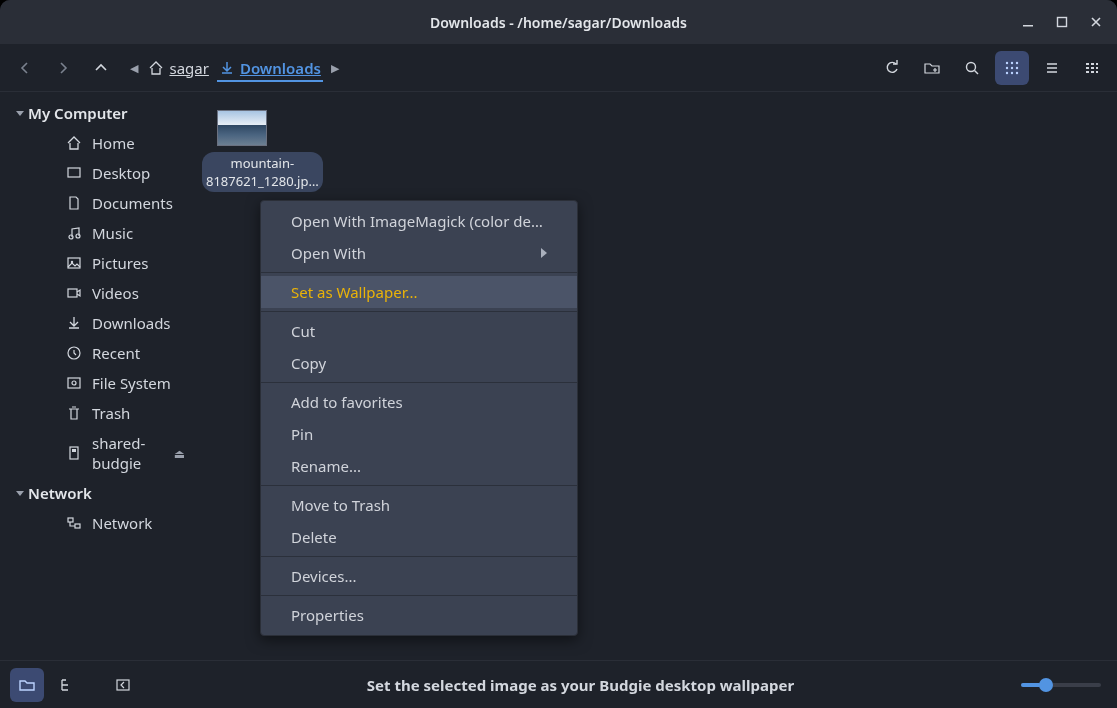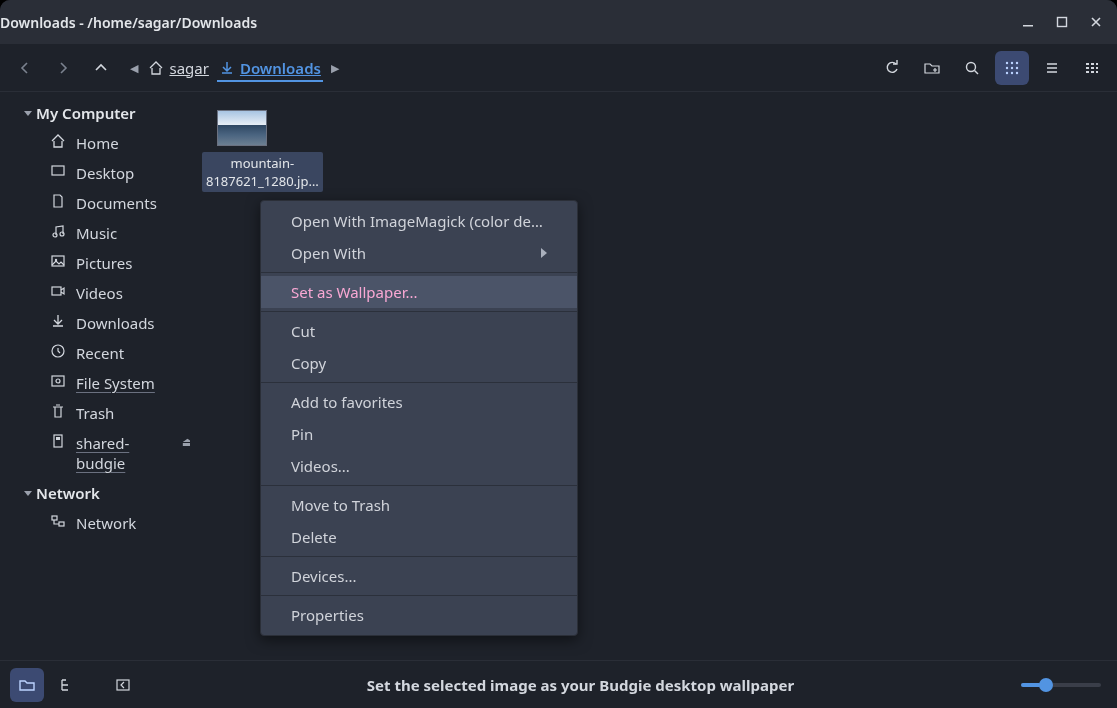--- a/index.html
+++ b/index.html
@@ -1,59 +1,59 @@
 <!DOCTYPE html>
 <html><head>
 <meta charset="utf-8">
 <style>
 * { box-sizing: border-box; margin: 0; padding: 0; font-family: "Noto Sans", "Segoe UI", Ubuntu, sans-serif; }
 html, body { width: 1117px; height: 708px; background: #000; overflow: hidden; }
 .window { width: 1117px; height: 708px; background: #1e222a; color: #d3d7de; display: flex; flex-direction: column; border-radius: 10px; }
-.titlebar { height: 44px; background: #2a2e37; display: flex; align-items: center; justify-content: flex-start; position: relative; border-radius: 10px 10px 0 0; }
+.titlebar { height: 44px; background: #2a2e37; display: flex; align-items: center; justify-content: center; position: relative; border-radius: 10px 10px 0 0; }
 .titlebar-title { font-size: 14px; font-weight: 600; color: #e3e6ea; }
 .titlebar-controls { position: absolute; right: 6px; top: 0; height: 44px; display: flex; align-items: center; gap: 4px; }
 .tb-btn { width: 30px; height: 30px; display: flex; align-items: center; justify-content: center; color: #d3d7de; border-radius: 4px; }
 .toolbar { height: 48px; background: #1e222a; display: flex; align-items: center; padding: 0 6px; border-bottom: 1px solid #2a2e37; }
 .tool-btn { width: 34px; height: 34px; display: flex; align-items: center; justify-content: center; color: #7b828f; border-radius: 6px; margin: 0 2px; }
 .tool-btn.enabled { color: #d3d7de; }
 .tool-btn.active { background: #3c4a72; color: #bcd3ff; }
 .pathbar { display: flex; align-items: center; margin-left: 8px; gap: 6px; flex: 1; }
 .path-caret { color: #9aa0ac; font-size: 11px; padding: 0 2px; }
 .path-seg { display: flex; align-items: center; gap: 5px; padding: 4px 2px; font-size: 15px; text-decoration: underline; }
 .path-seg.current { color: #5294e2; font-weight: 600; border-bottom: 2px solid #5294e2; padding-bottom: 2px; }
 .path-seg .ico { width: 16px; height: 16px; }
 .right-tools { display: flex; align-items: center; gap: 2px; margin-left: auto; }
 .body { flex: 1; display: flex; min-height: 0; }
 .sidebar { width: 190px; background: #1e222a; border-right: 1px solid #2a2e37; padding-top: 6px; font-size: 15px; overflow-y: auto; }
 .side-header { display: flex; align-items: center; gap: 4px; padding: 5px 8px; font-weight: 600; color: #e3e6ea; }
 .caret-down { width: 0; height: 0; border-left: 4px solid transparent; border-right: 4px solid transparent; border-top: 5px solid #9aa0ac; }
-.side-item { display: flex; gap: 10px; padding: 5px 8px 5px 34px; color: #d3d7de; position: relative; }
+.side-item { display: flex; align-items: center; gap: 10px; padding: 5px 8px 5px 34px; color: #d3d7de; position: relative; margin-left: 24px; }
 .side-item .side-ico { width: 16px; height: 16px; }
 .side-item .lbl { flex: 1; }
-.side-item.ul .lbl { text-decoration: underline; text-decoration-color: #6b7180; text-underline-offset: 3px; }
+.side-item.ul .lbl { text-decoration-color: #6b7180; text-underline-offset: 3px; }
 .eject { font-size: 12px; color: #9aa0ac; margin-right: 4px; }
 .content { flex: 1; background: #1e222a; position: relative; }
 .file-icon { position: absolute; left: 205px; top: 114px; width: 80px; text-align: center; }
 .file-icon .thumb { width: 50px; height: 36px; margin: 0 auto 6px; background: linear-gradient(180deg, #a8c4e2 0%, #e6edf5 40%, #2d4560 40%, #4a6480 70%, #6c7f92 100%); border: 1px solid #6b7180;}
-.file-icon .fname { background: #3a4660; border-radius: 2px; padding: 2px 4px; font-size: 13px; line-height: 1.4; color: #e3e6ea; display: inline-block; min-width: 72px; }
+.file-icon .fname { background: #3a4660; border-radius: 12px; padding: 2px 4px; font-size: 13px; line-height: 1.4; color: #e3e6ea; display: inline-block; min-width: 72px; }
 .context-menu { position: absolute; left: 264px; top: 204px; width: 318px; background: #3b4252; border: 1px solid #2b2f38; border-radius: 4px; box-shadow: 0 4px 14px rgba(0,0,0,.5); padding: 4px 0; color: #d0d3da; font-size: 15px; }
 .ctx-item { padding: 6px 30px; display: flex; align-items: center; justify-content: space-between; white-space: nowrap; overflow: hidden; text-overflow: ellipsis; }
 .ctx-item .txt { overflow: hidden; text-overflow: ellipsis; }
-.ctx-item.hover { background: #4b5468; color: #f9a8d4; }
+.ctx-item.hover { background: #4b5468; color: #eab308; }
 .ctx-sep { height: 1px; background: #2b303b; margin: 3px 0; }
 .ctx-arrow { width:0; height:0; border-top:5px solid transparent; border-bottom:5px solid transparent; border-left:6px solid #aab0bd; }
 .statusbar { height: 48px; background: #1e222a; border-top: 1px solid #2a2e37; display: flex; align-items: center; padding: 0 10px; gap: 6px; font-size: 15px; font-weight: bold; }
 .status-btn { width: 34px; height: 34px; display: flex; align-items: center; justify-content: center; color: #d3d7de; border-radius: 6px; }
 .status-btn.active { background: #3c4a72; color: #bcd3ff; }
 .status-msg { flex: 1; text-align: center; color: #d3d7de; }
 .slider { width: 80px; height: 4px; background: #3a3e49; border-radius: 2px; position: relative; margin-right: 6px; }
 .slider::before { content:""; position:absolute; left:0; top:0; width:25%; height:100%; background:#5294e2; border-radius:2px; }
 .slider::after { content:""; position:absolute; left:22%; top:-5px; width:14px; height:14px; background:#5294e2; border-radius:50%; }
 svg { display: block; }
-.sidebar { position: relative; left: 16px; }
+.sidebar { position: relative; left: 8px; }
 .file-icon { left: 12px; top: 18px; }
 .context-menu { left: 70px; top: 108px; }
 </style>
 </head>
 <body>
 
 <div class="window">
 
   <div class="titlebar">
     <span class="titlebar-title">Downloads - /home/sagar/Downloads</span>
@@ -313,21 +313,21 @@
             <span class="txt">Copy</span>
           </div>
         <div class="ctx-sep"></div>
         <div class="ctx-item">
             <span class="txt">Add to favorites</span>
           </div>
         <div class="ctx-item">
             <span class="txt">Pin</span>
           </div>
         <div class="ctx-item">
-            <span class="txt">Videos...</span>
+            <span class="txt">Rename...</span>
           </div>
         <div class="ctx-sep"></div>
         <div class="ctx-item">
             <span class="txt">Move to Trash</span>
           </div>
         <div class="ctx-item">
             <span class="txt">Delete</span>
           </div>
         <div class="ctx-sep"></div>
         <div class="ctx-item">

